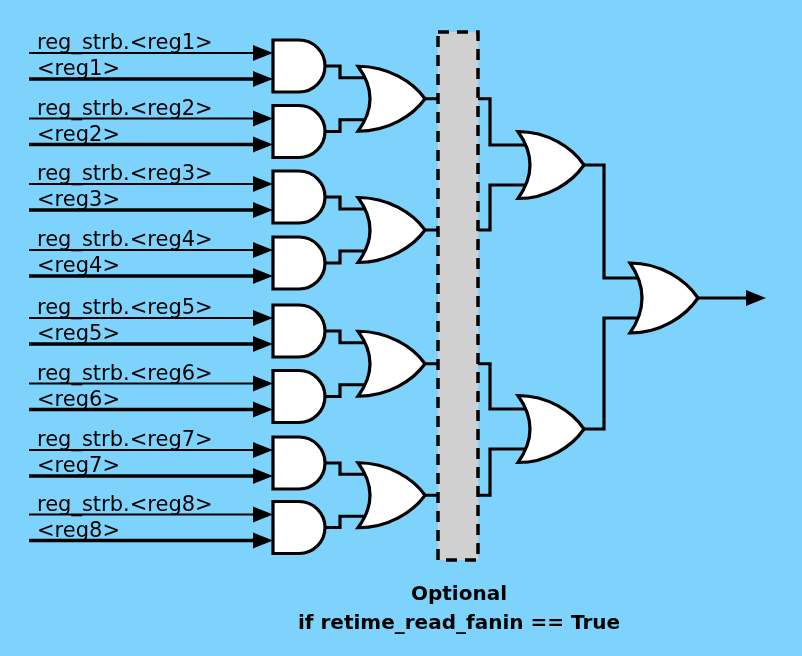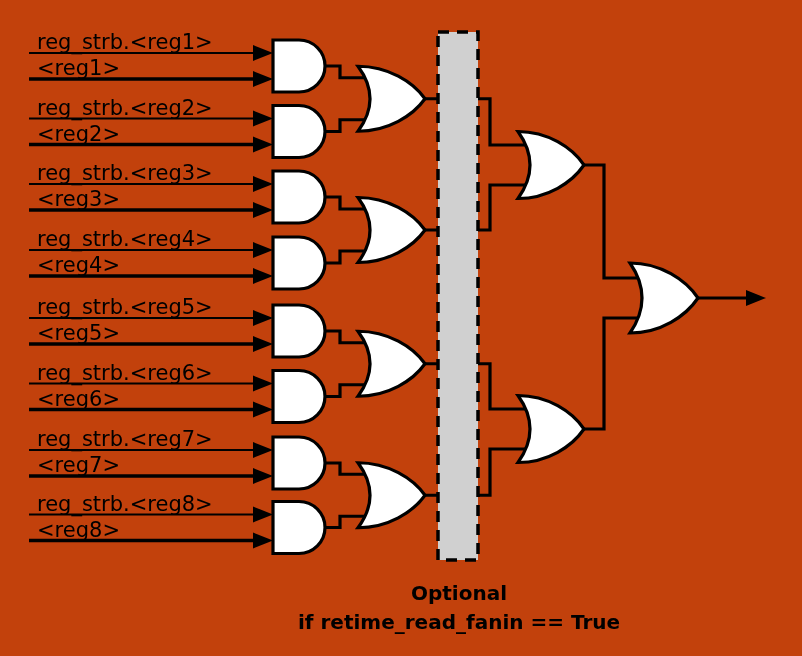--- a/index.html
+++ b/index.html
@@ -4,21 +4,21 @@
 <style>
   html, body {
     margin: 0;
     padding: 0;
     background: #ffffff;
   }
   #stage {
     position: relative;
     width: 802px;
     height: 656px;
-    background: #c2410c;
+    background: #7dd3fc;
     font-family: "DejaVu Sans", sans-serif;
     overflow: hidden;
   }
   svg { display: block; }
   .input-label {
     font-family: "DejaVu Sans", sans-serif;
     font-size: 21px;
     fill: #000000;
   }
   .caption {

